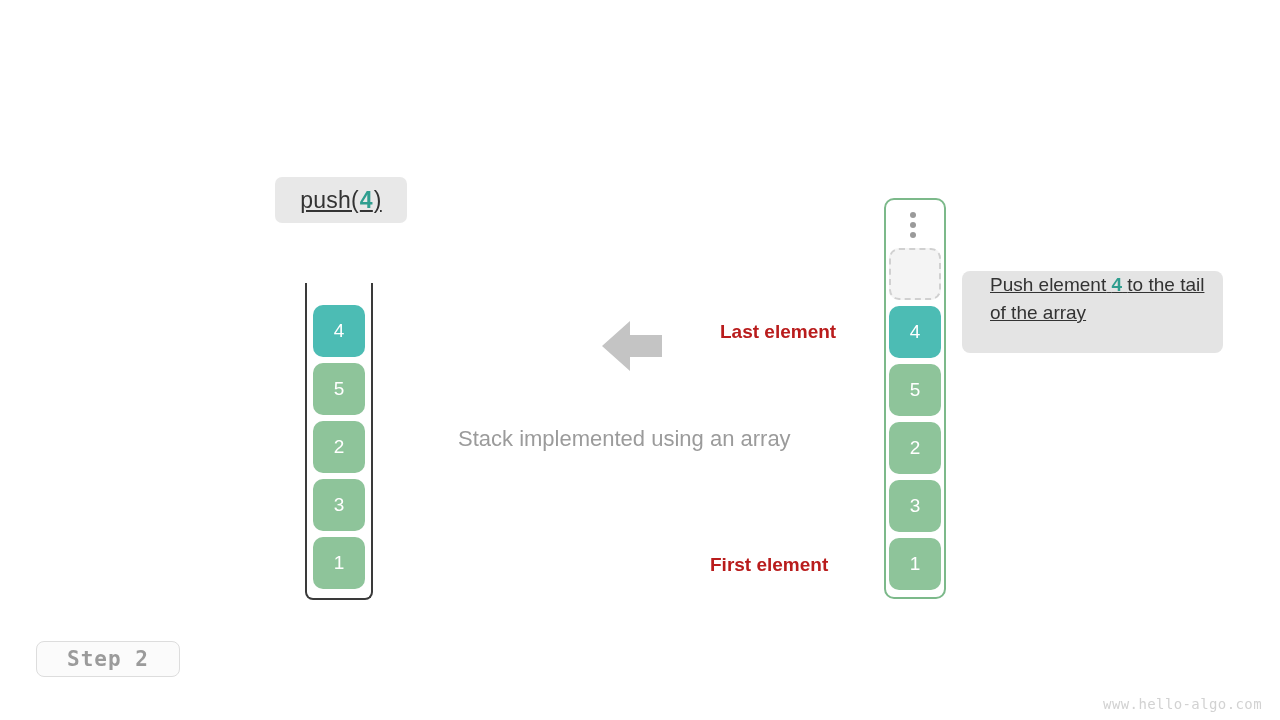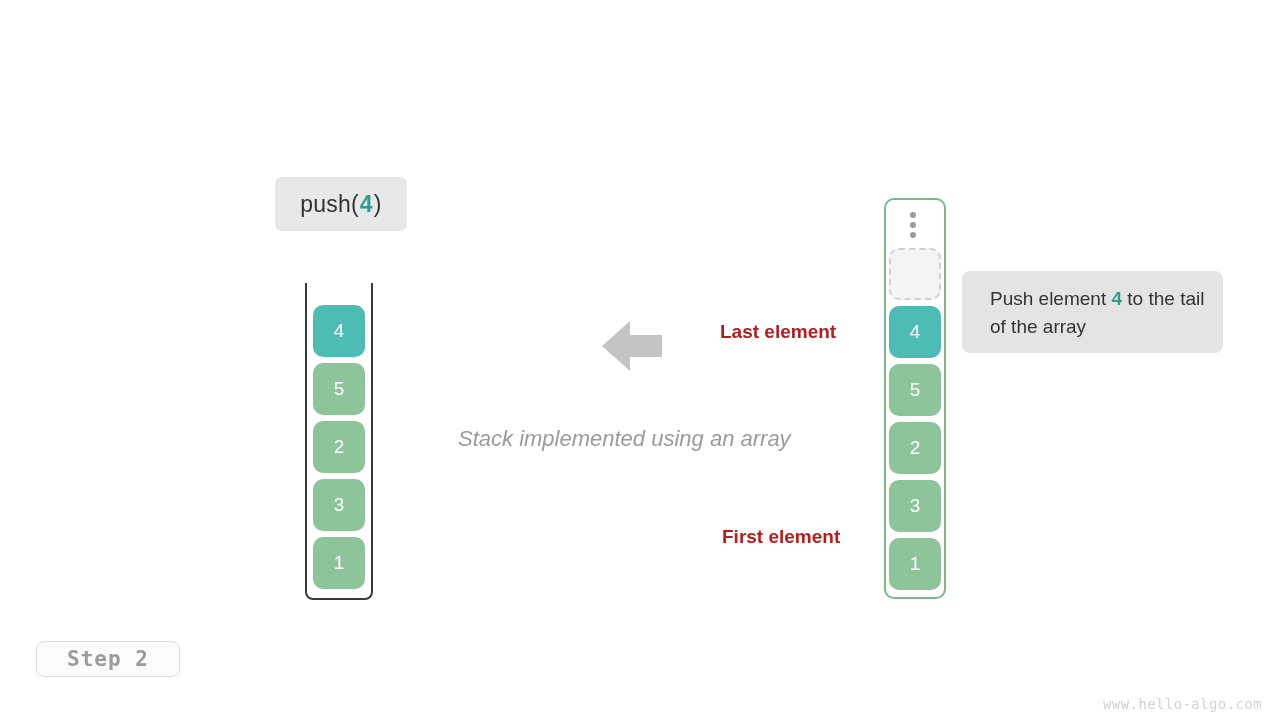--- a/index.html
+++ b/index.html
@@ -15,29 +15,30 @@
     font-family: "Liberation Sans", sans-serif;
     -webkit-font-smoothing: antialiased;
   }
 
   
   #op-chip {
     position: absolute;
     left: 275px;
     top: 177px;
     width: 132px;
-    height: 54px;
+    height: 46px;
     background: #e8e8e8;
     border-radius: 7px;
     display: flex;
     align-items: center;
     justify-content: center;
     font-size: 23px;
     color: #333333;
     letter-spacing: 0.2px;
+    text-decoration: underline;
   }
   #op-chip .op-name { color: #333333; }
   #op-chip .op-paren { color: #333333; }
   #op-chip .op-arg {
     color: #2f9e8f;
     font-weight: bold;
     padding: 0 1px;
   }
 
   
@@ -140,46 +141,46 @@
 
   
   .bold-label {
     position: absolute;
     font-size: 19px;
     font-weight: bold;
     color: #b91c1c;
     white-space: nowrap;
   }
   #label-last { left: 720px; top: 321px; }
-  #label-first { left: 710px; top: 526px; margin-left: 12px; }
+  #label-first { left: 710px; top: 554px; }
 
   #caption {
     position: absolute;
     left: 458px;
     top: 426px;
     font-size: 22px;
     color: #9b9b9b;
     white-space: nowrap;
-    font-style: italic;
   }
 
   
   #callout {
     position: absolute;
     left: 962px;
     top: 271px;
     width: 261px;
     height: 82px;
     background: #e4e4e4;
     border-radius: 8px;
     box-sizing: border-box;
-    padding: 14px 18px 0 28px;
+    padding: 0 18px 0 28px;
     font-size: 19px;
     line-height: 28px;
     color: #333333;
+    text-decoration: underline;
   }
   #callout .hl {
     color: #2f9e8f;
     font-weight: bold;
   }
 
   
   #step-badge {
     position: absolute;
     left: 36px;

